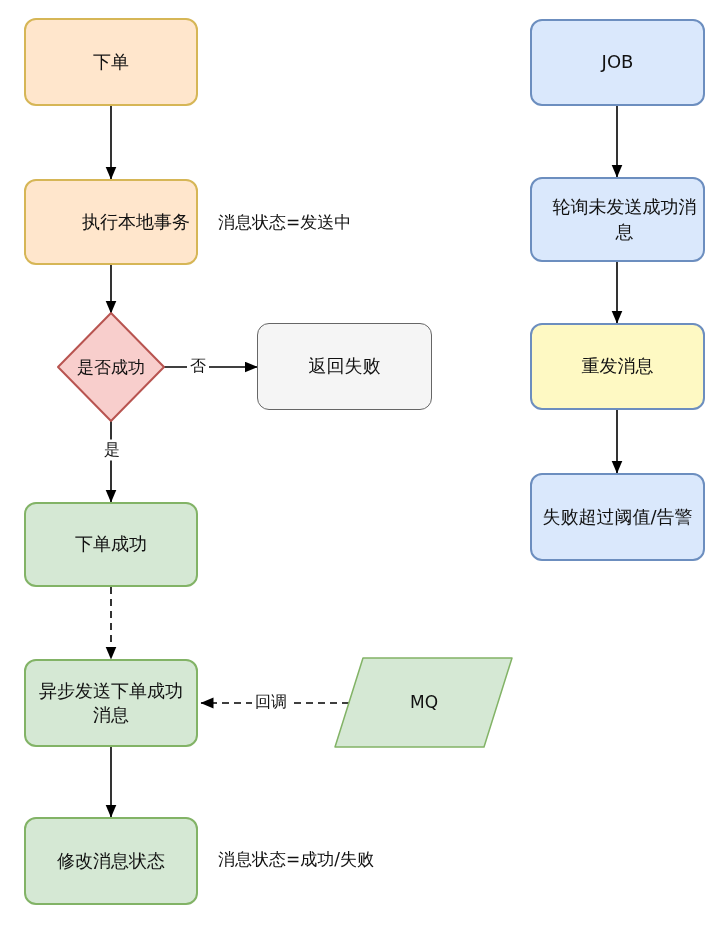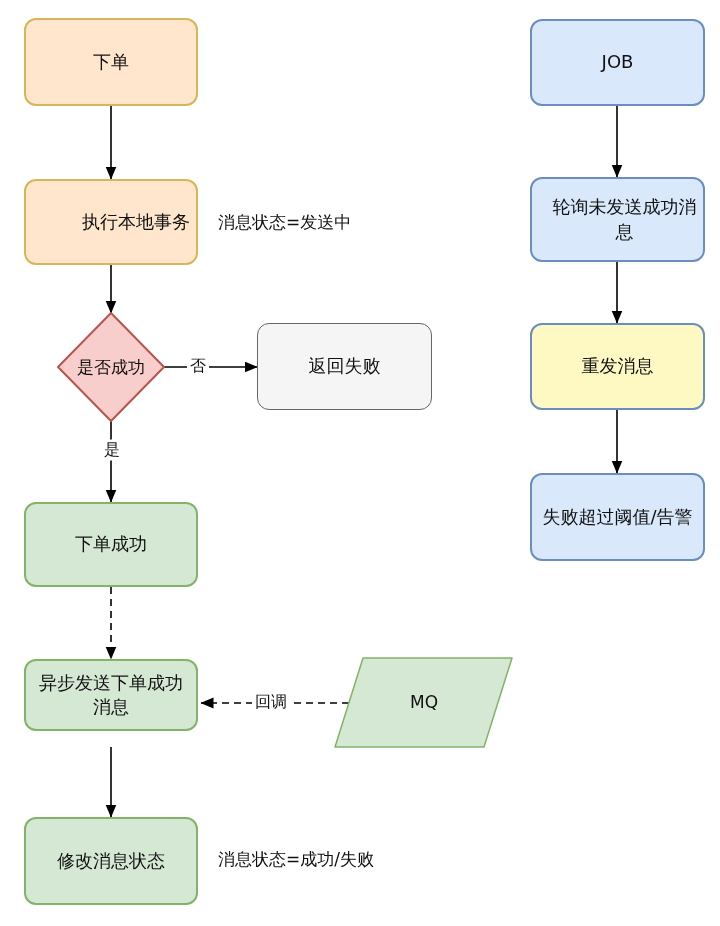--- a/index.html
+++ b/index.html
@@ -20,21 +20,21 @@
     display:flex;align-items:center;justify-content:center;
     text-align:center;
     font-size:18px;line-height:1.35;
     padding:0 6px;
   }
   
   .n-place-order      {left:24px; top:18px;  width:174px;height:88px;}
   .n-exec-local       {left:24px; top:179px; width:174px;height:86px;}
   .n-return-fail      {left:257px;top:323px; width:175px;height:87px; border-width:1.5px;}
   .n-order-success    {left:24px; top:502px; width:174px;height:85px;}
-  .n-async-send       {left:24px; top:659px; width:174px;height:72px;text-align:center;}
+  .n-async-send       {left:24px; top:659px; width:174px;height:88px;text-align:center;}
   .n-update-status    {left:24px; top:817px; width:174px;height:88px;}
   
   .n-job              {left:530px;top:19px;  width:175px;height:87px;}
   .n-poll-unsent      {left:530px;top:177px; width:175px;height:85px;}
   .n-resend           {left:530px;top:323px; width:175px;height:87px;}
   .n-fail-threshold   {left:530px;top:473px; width:175px;height:88px;}
   
   .shape-label{
     position:absolute;
     transform:translate(-50%,-50%);

